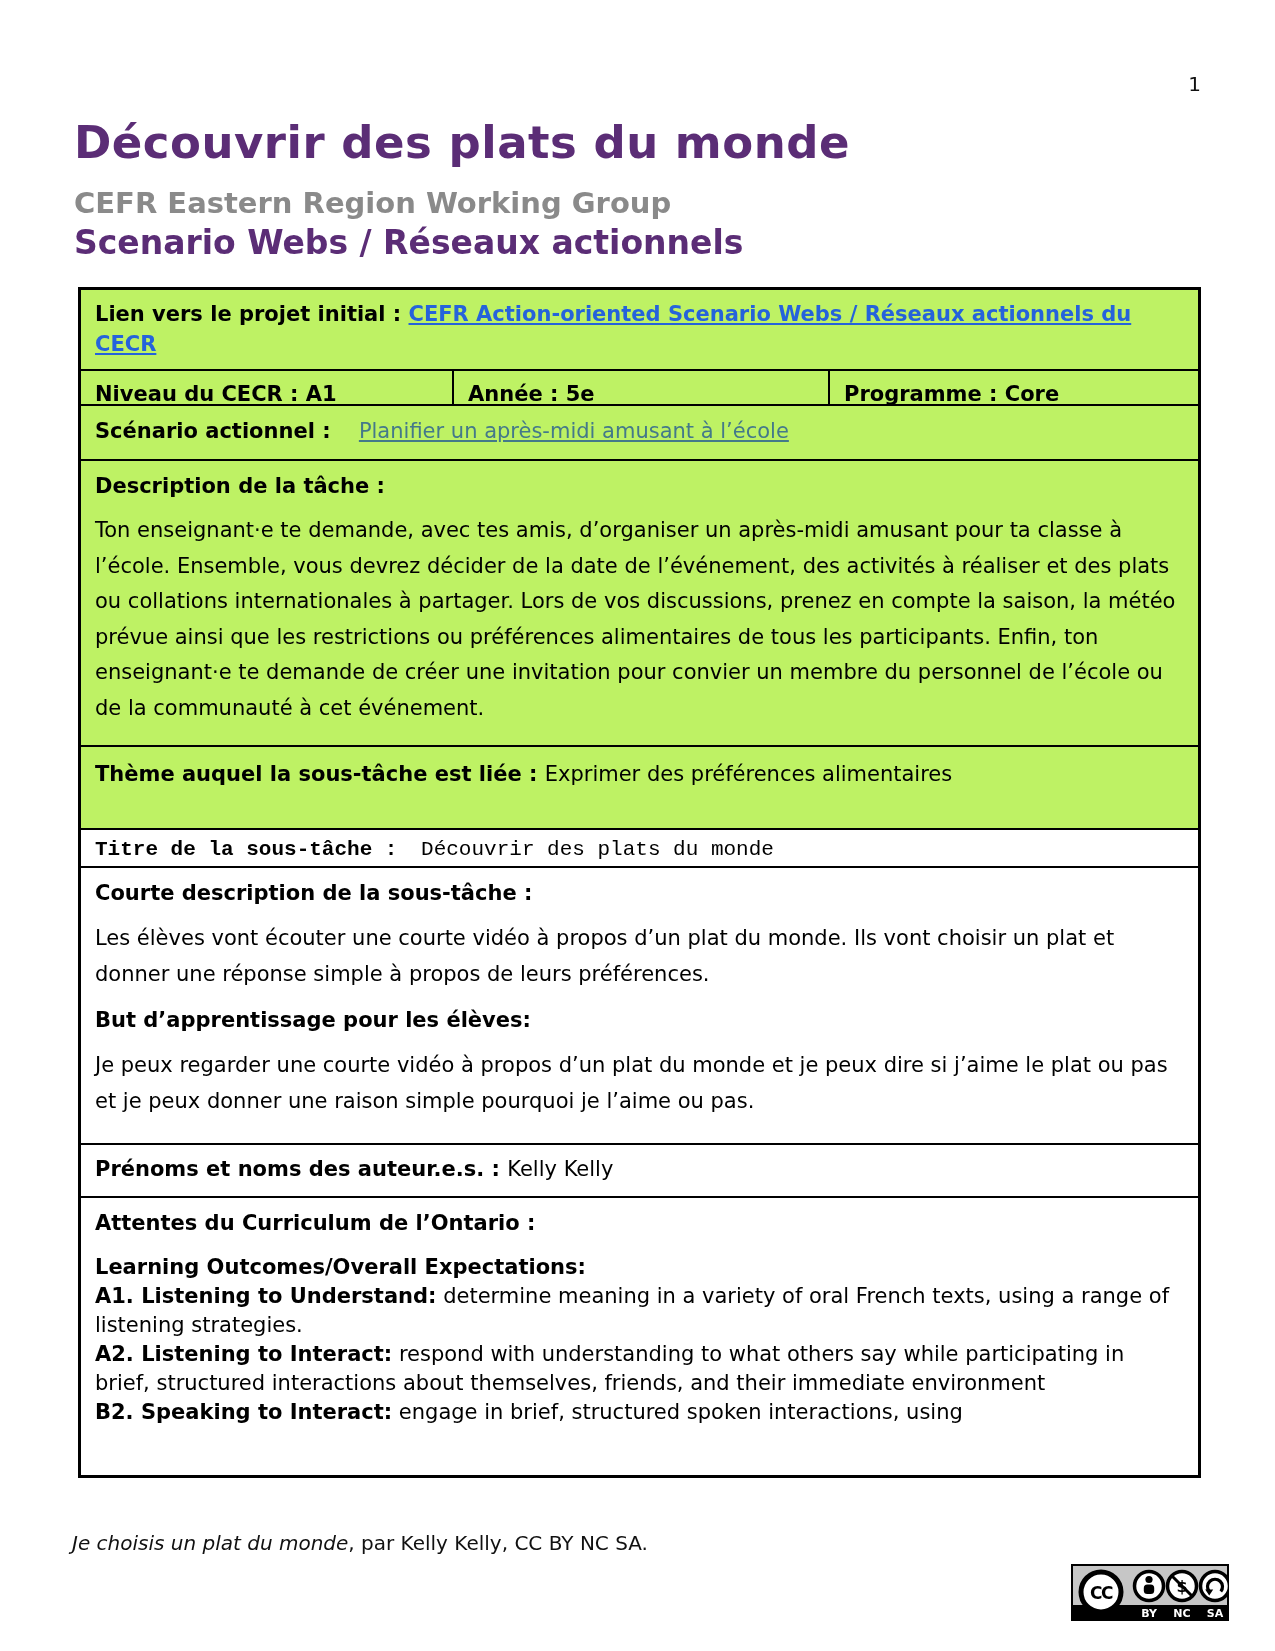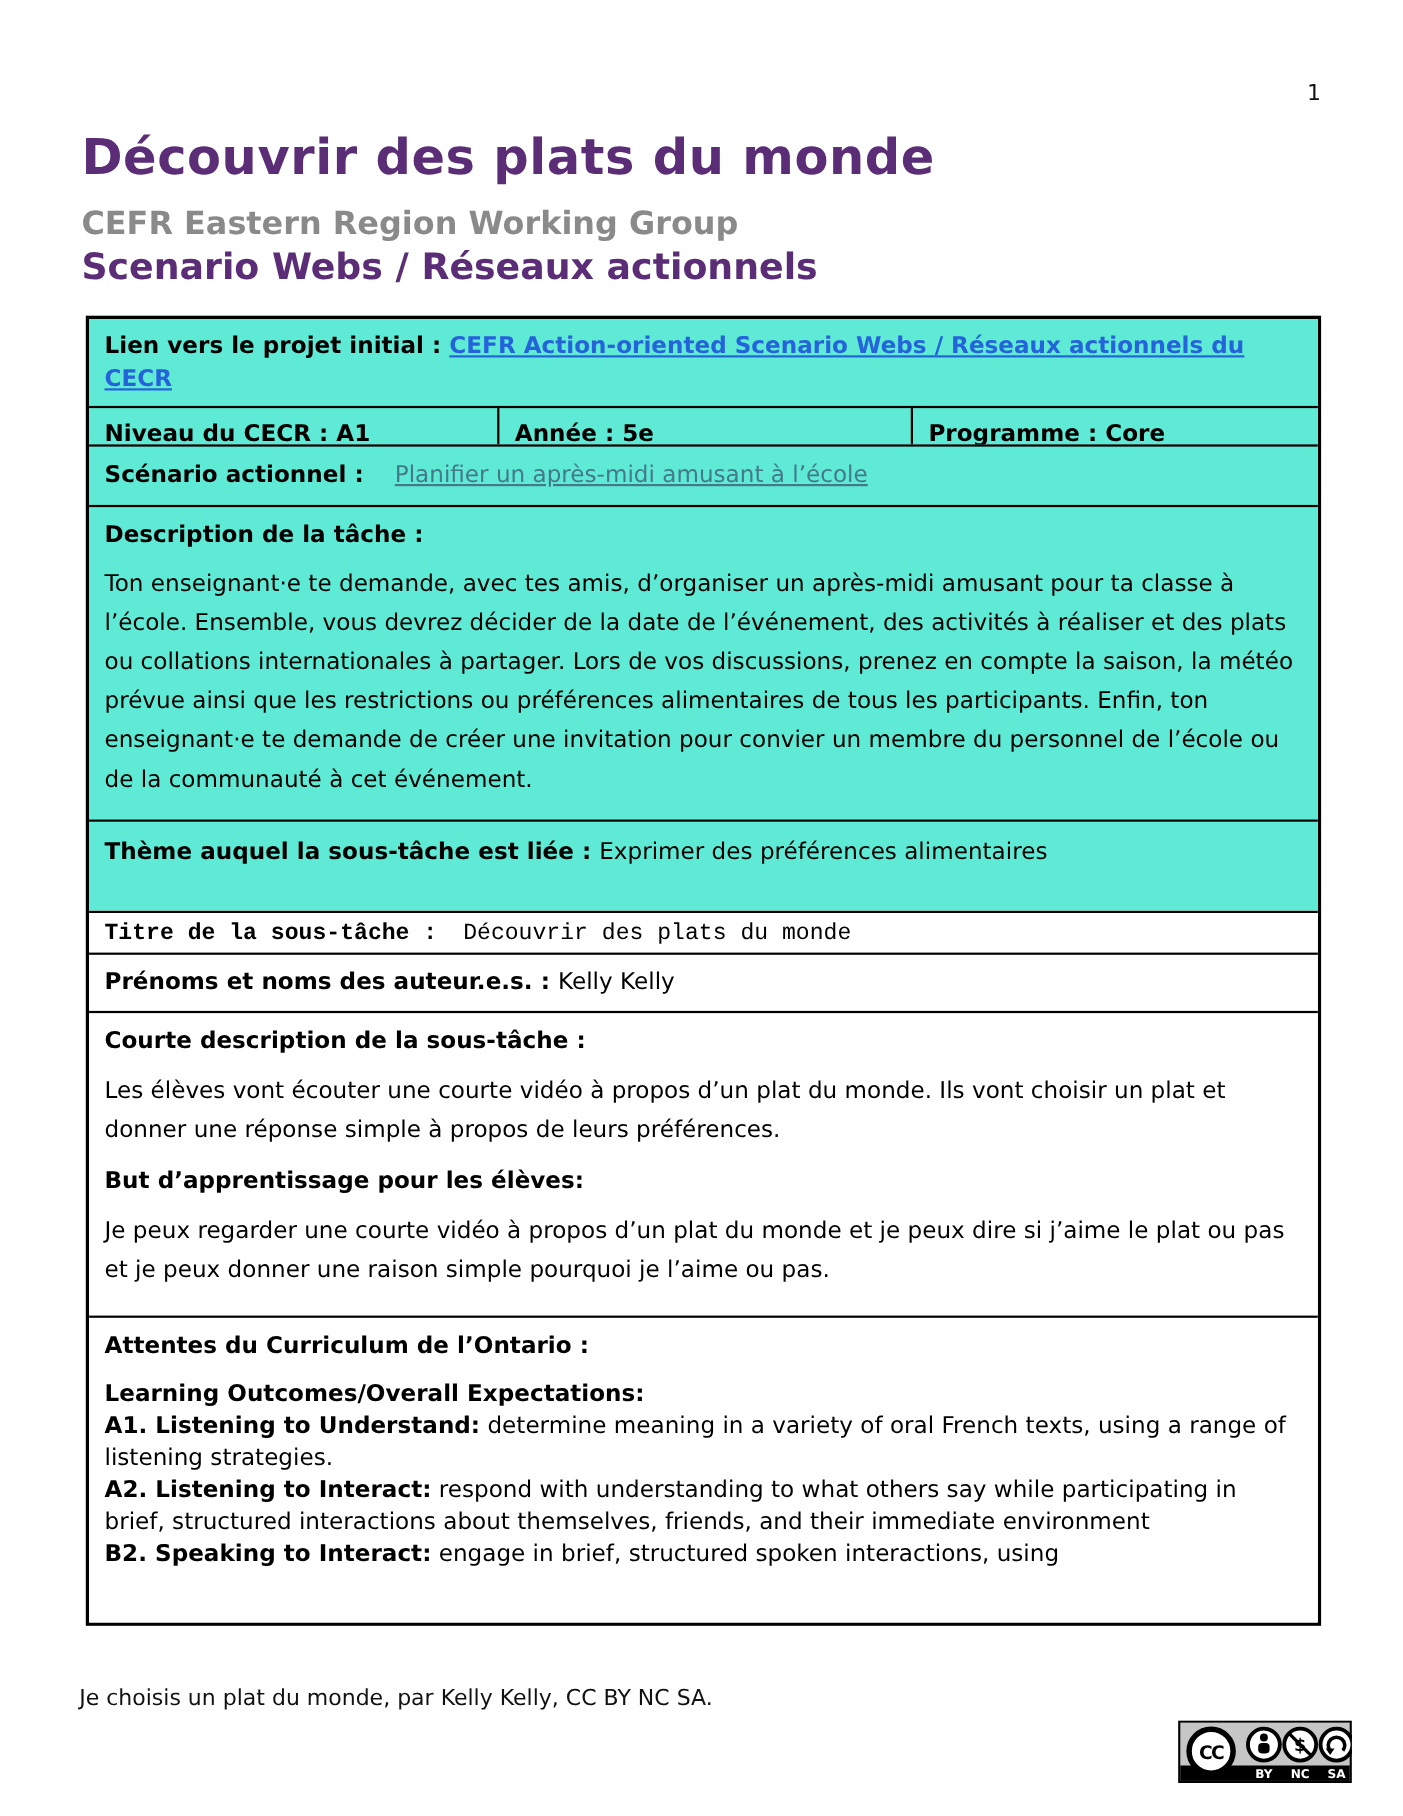--- a/index.html
+++ b/index.html
@@ -16,21 +16,21 @@
   .doc-sub1{position:absolute;top:186px;left:74px;margin:0;font-size:29px;font-weight:bold;color:#8A8A8A;}
   .doc-sub2{position:absolute;top:223px;left:74px;margin:0;font-size:33px;font-weight:bold;color:#5B2D76;}
 
   .doc-table{
     position:absolute;top:287px;left:78px;width:1123px;
     border:3px solid #000;background:#fff;box-sizing:border-box;
     font-size:21px;
   }
   .row{box-sizing:border-box;padding:0 14px;overflow:hidden;}
   .row + .row{border-top:2px solid #000;}
-  .gray{background:#5eead4;}
+  .gray{background:#bef264;}
   .white{background:#ffffff;}
   b,.b{font-weight:bold;}
   .r1{height:79px;padding-top:9px;line-height:30px;}
   .r2{height:35px;display:flex;padding:0;}
   .r2 .cell{box-sizing:border-box;padding:11px 0 0 14px;font-weight:bold;}
   .r2 .c1{width:371px;}
   .r2 .c2{width:376px;border-left:2px solid #000;}
   .r2 .c3{flex:1;border-left:2px solid #000;}
   .r3{height:55px;padding-top:13px;}
   .r4{height:286px;padding-top:10px;}
@@ -45,21 +45,21 @@
   .r9{height:279px;padding-top:10px;}
   .r9 .heading{margin:0 0 15px 0;line-height:30px;font-weight:bold;}
   .r9 .sub{margin:0;line-height:29px;font-weight:bold;}
   .r9 .item{margin:0;line-height:29px;}
 
   a.link-blue{color:#2563DB;font-weight:bold;text-decoration:underline;}
   a.link-teal{color:#44798A;font-weight:normal;text-decoration:underline;margin-left:21px;}
   .val-gap{margin-left:11px;}
 
   .footer{position:absolute;top:1531px;left:72px;font-size:20px;color:#111;}
-  .footer .it{}
+  .footer .it{font-style:italic;}
 
   .cc-badge{position:absolute;top:1564px;left:1071px;width:158px;height:57px;}
 </style>
 </head>
 <body>
 
 <div class="page">
 
   <div class="page-number">1</div>
 
@@ -85,28 +85,28 @@
       <p class="heading">Description de la tâche :</p>
       <p class="para">Ton enseignant·e te demande, avec tes amis, d’organiser un après-midi amusant pour ta classe à l’école. Ensemble, vous devrez décider de la date de l’événement, des activités à réaliser et des plats ou collations internationales à partager. Lors de vos discussions, prenez en compte la saison, la météo prévue ainsi que les restrictions ou préférences alimentaires de tous les participants. Enfin, ton enseignant·e te demande de créer une invitation pour convier un membre du personnel de l’école ou de la communauté à cet événement.</p>
     </div>
 
     <div class="row gray r5"><b>Thème auquel la sous-tâche est liée : </b><span>Exprimer des préférences alimentaires</span>
     </div>
 
     <div class="row white r6"><b>Titre de la sous-tâche : </b><span class="val-gap">Découvrir des plats du monde</span>
     </div>
 
-    <div class="row white r7"><b>Prénoms et noms des auteur.e.s. : </b><span>Kelly Kelly</span>
-    </div>
-
     <div class="row white r8">
       <p class="heading">Courte description de la sous-tâche :</p>
       <p class="para">Les élèves vont écouter une courte vidéo à propos d’un plat du monde. Ils vont choisir un plat et donner une réponse simple à propos de leurs préférences.</p>
       <p class="heading">But d’apprentissage pour les élèves:</p>
       <p class="para">Je peux regarder une courte vidéo à propos d’un plat du monde et je peux dire si j’aime le plat ou pas et je peux donner une raison simple pourquoi je l’aime ou pas.</p>
+    </div>
+
+    <div class="row white r7"><b>Prénoms et noms des auteur.e.s. : </b><span>Kelly Kelly</span>
     </div>
 
     <div class="row white r9">
       <p class="heading">Attentes du Curriculum de l’Ontario :</p>
       <p class="sub">Learning Outcomes/Overall Expectations:</p>
       <p class="item"><b>A1. Listening to Understand:</b><span> determine meaning in a variety of oral French texts, using a range of listening strategies.</span>
       </p>
       <p class="item"><b>A2. Listening to Interact:</b><span> respond with understanding to what others say while participating in brief, structured interactions about themselves, friends, and their immediate environment</span>
       </p>
       <p class="item"><b>B2. Speaking to Interact:</b><span> engage in brief, structured spoken interactions, using</span>

